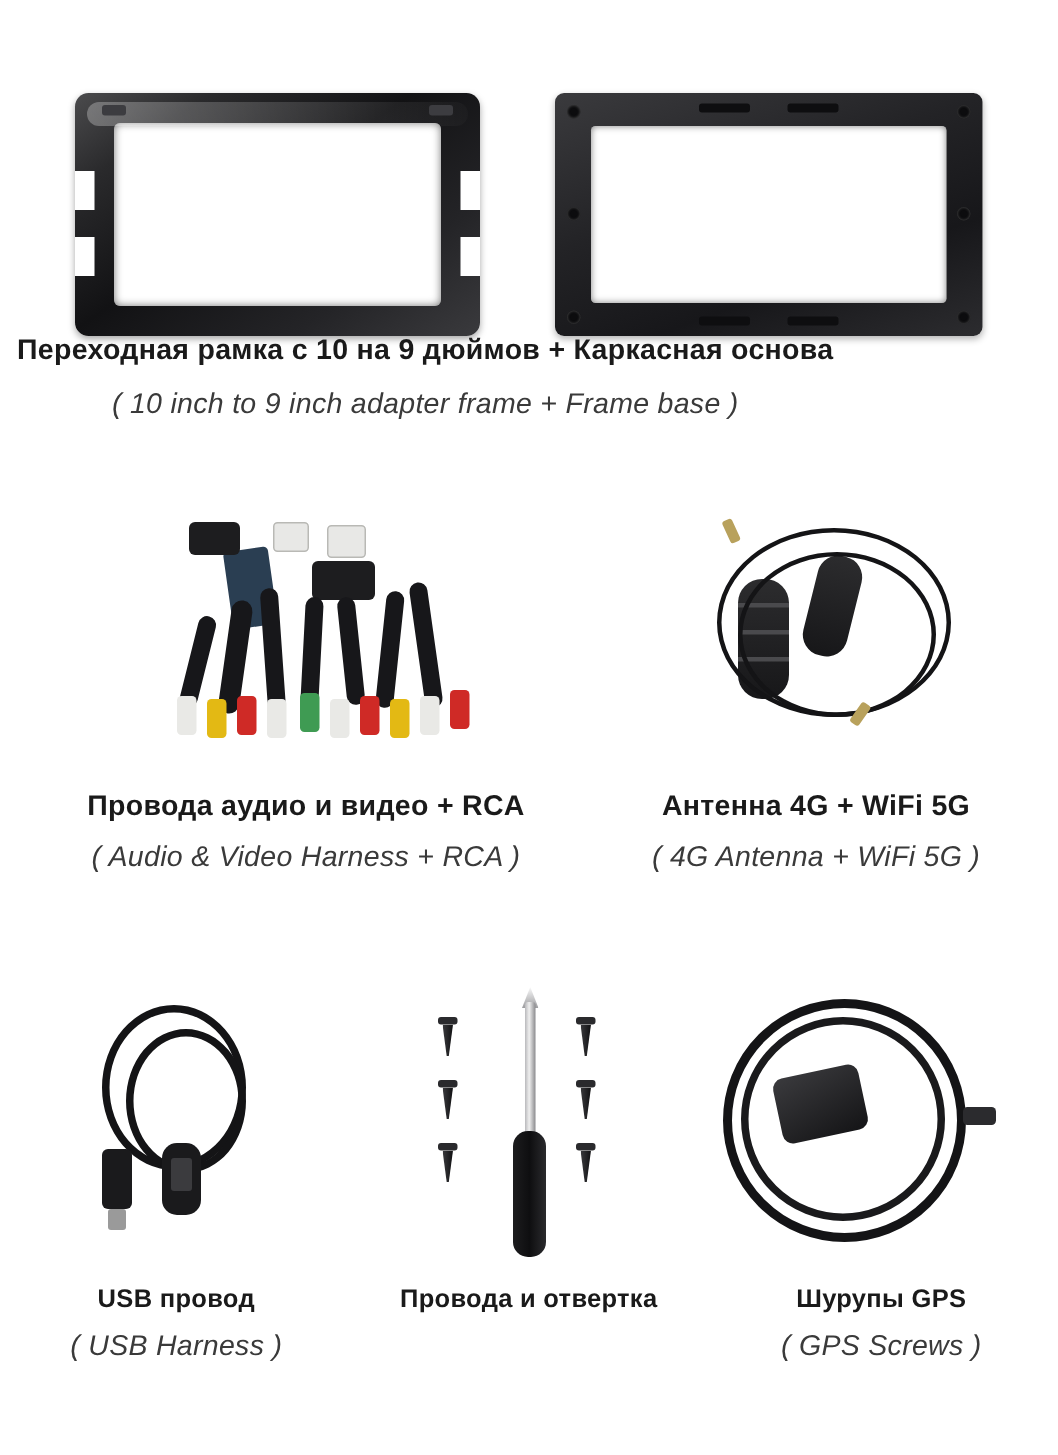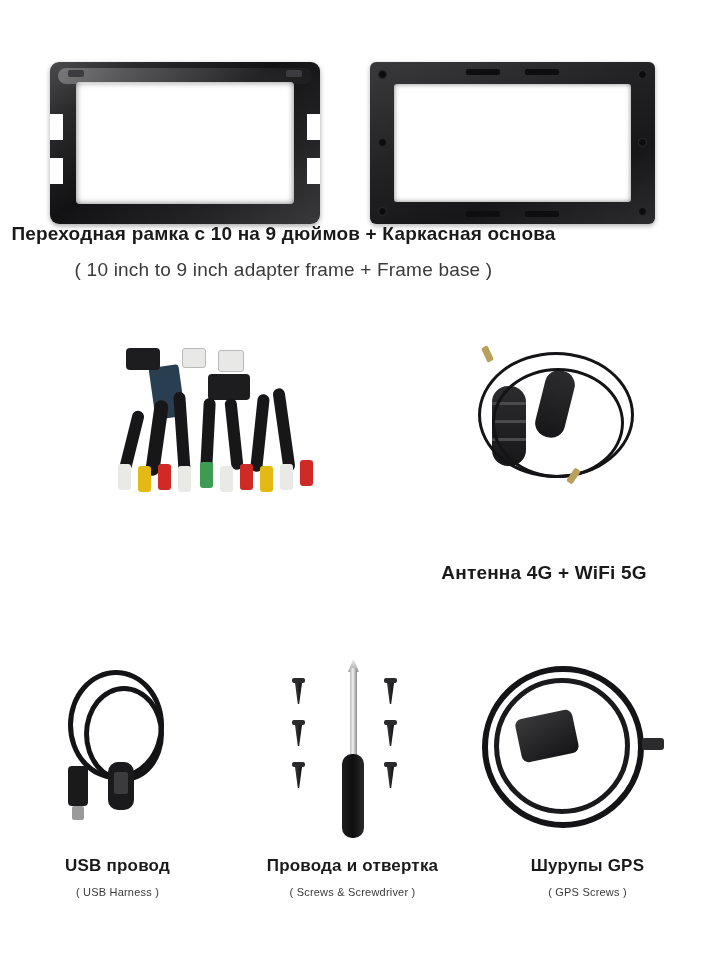--- a/index.html
+++ b/index.html
@@ -32,23 +32,24 @@
     white-space: nowrap;
   }
   .caption-en {
     font-size: 19px;
     font-weight: normal;
     color: #3a3a3a;
     text-align: center;
     letter-spacing: 0.2px;
     line-height: 1.25;
     white-space: nowrap;
+    font-style: italic;
   }
   .caption-ru.small { font-size: 17px; }
-  .caption-en.small { font-size: 11px; }
+  .caption-en.small { font-size: 19px; }
 
   
   .section1 {
     position: absolute;
     top: 0; left: 0;
     width: 705px;
     height: 300px;
   }
   .frame-row {
     position: absolute;
@@ -239,21 +240,20 @@
     position: absolute;
     top: 196px;
     left: 14px;
     width: 380px;
   }
   .cap2-right {
     position: absolute;
     top: 196px;
     left: 394px;
     width: 300px;
-    margin-top: 35px;
   }
   .cap2-left .caption-en, .cap2-right .caption-en { margin-top: 10px; }
 
   
   .section3 {
     position: absolute;
     top: 640px; left: 0;
     width: 705px; height: 320px;
   }
   
@@ -432,23 +432,28 @@
         <span class="stripe" style="top:34px;"></span>
         <span class="stripe" style="top:52px;"></span>
       </span>
       <span class="pad2"></span>
       <span class="cable" style="left:8px;  top:12px; width:150px; height:120px;"></span>
       <span class="cable" style="left:22px; top:28px; width:126px; height:104px;"></span>
       <span class="tip" style="left:14px; top:6px; transform:rotate(-25deg);"></span>
       <span class="tip" style="left:100px; top:128px; transform:rotate(35deg);"></span>
     </div>
 
+    <div class="cap2-left">
+      <div class="caption-ru">Провода аудио и видео + RCA</div>
+      <div class="caption-en">( Audio &amp; Video Harness + RCA )</div>
+    </div>
 
     <div class="cap2-right">
       <div class="caption-ru">Антенна 4G + WiFi 5G</div>
+      <div class="caption-en">( 4G Antenna + WiFi 5G )</div>
     </div>
   </div>
 
   <div class="section3">
 
     <div class="art-box usb">
       <span class="loop" style="left:18px; top:10px; width:86px; height:100px;"></span>
       <span class="loop" style="left:34px; top:26px; width:70px; height:86px;"></span>
       <span class="plug" style="left:18px; top:106px; width:20px; height:40px;"></span>
       <span class="plug-metal" style="left:22px; top:146px; width:12px; height:14px;"></span>
@@ -494,21 +499,20 @@
       <span class="connector"></span>
     </div>
 
     <div class="cap3">
       <div class="col">
         <div class="caption-ru small">USB провод</div>
         <div class="caption-en small">( USB Harness )</div>
       </div>
       <div class="col">
         <div class="caption-ru small">Провода и отвертка</div>
-        <div class="caption-en small">( Screws &amp; Screwdriver )</div>
       </div>
       <div class="col">
         <div class="caption-ru small">Шурупы GPS</div>
         <div class="caption-en small">( GPS Screws )</div>
       </div>
     </div>
   </div>
 
 </div>
 

